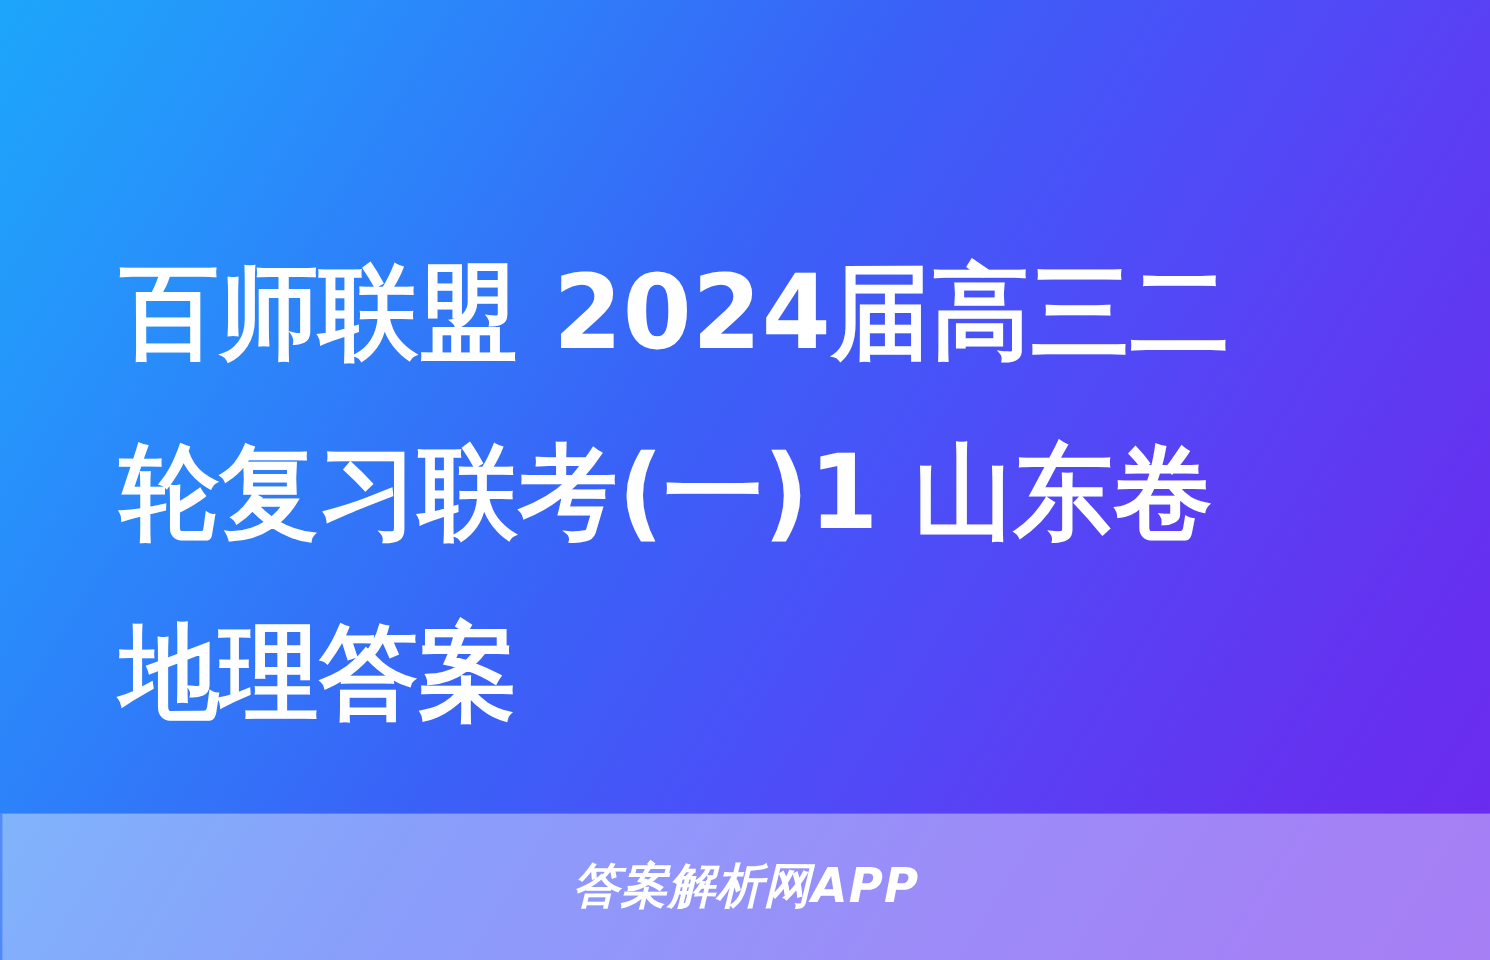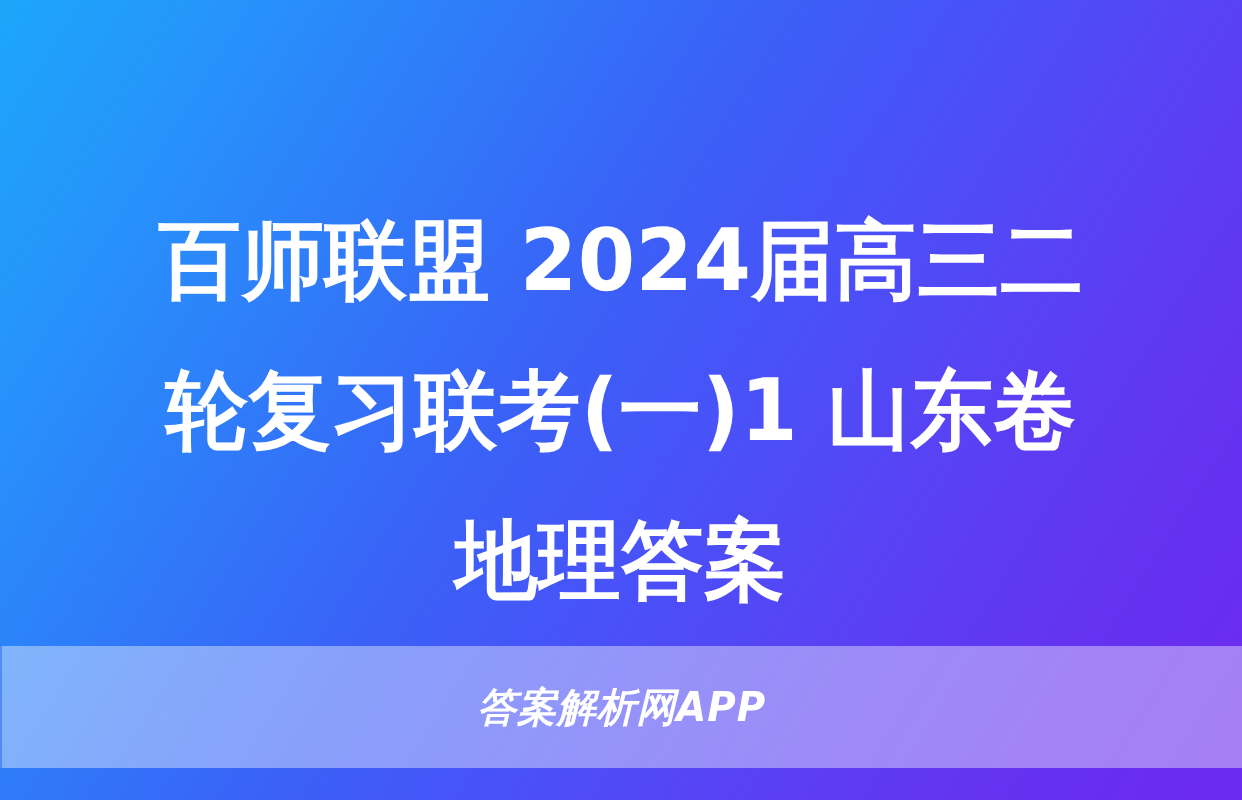--- a/index.html
+++ b/index.html
@@ -35,21 +35,20 @@
   }
 
   
   #title-block {
     position: absolute;
     left: 0;
     right: 0;
     top: 186px;
     padding: 0 78px;
     box-sizing: border-box;
-    text-align: center;
   }
 
   .title-line {
     display: block;
     color: #FFFFFF;
     font-family: "DejaVu Sans", "Liberation Sans", sans-serif;
     font-weight: 700;
     font-size: 86px;
     line-height: 150px;
     letter-spacing: 0.5px;
@@ -58,21 +57,21 @@
     transform: scaleX(0.96);
     transform-origin: center center;
     text-rendering: geometricPrecision;
   }
 
   
   #footer-band {
     position: absolute;
     left: 0;
     right: 0;
-    top: 646px;
+    top: 678px;
     height: 122px;
     background: rgba(255, 255, 255, 0.40);
     display: flex;
     align-items: center;
     justify-content: center;
     border-left: 2px solid rgba(43, 105, 247, 0.55);
   }
 
   #footer-brand {
     color: #FFFFFF;

